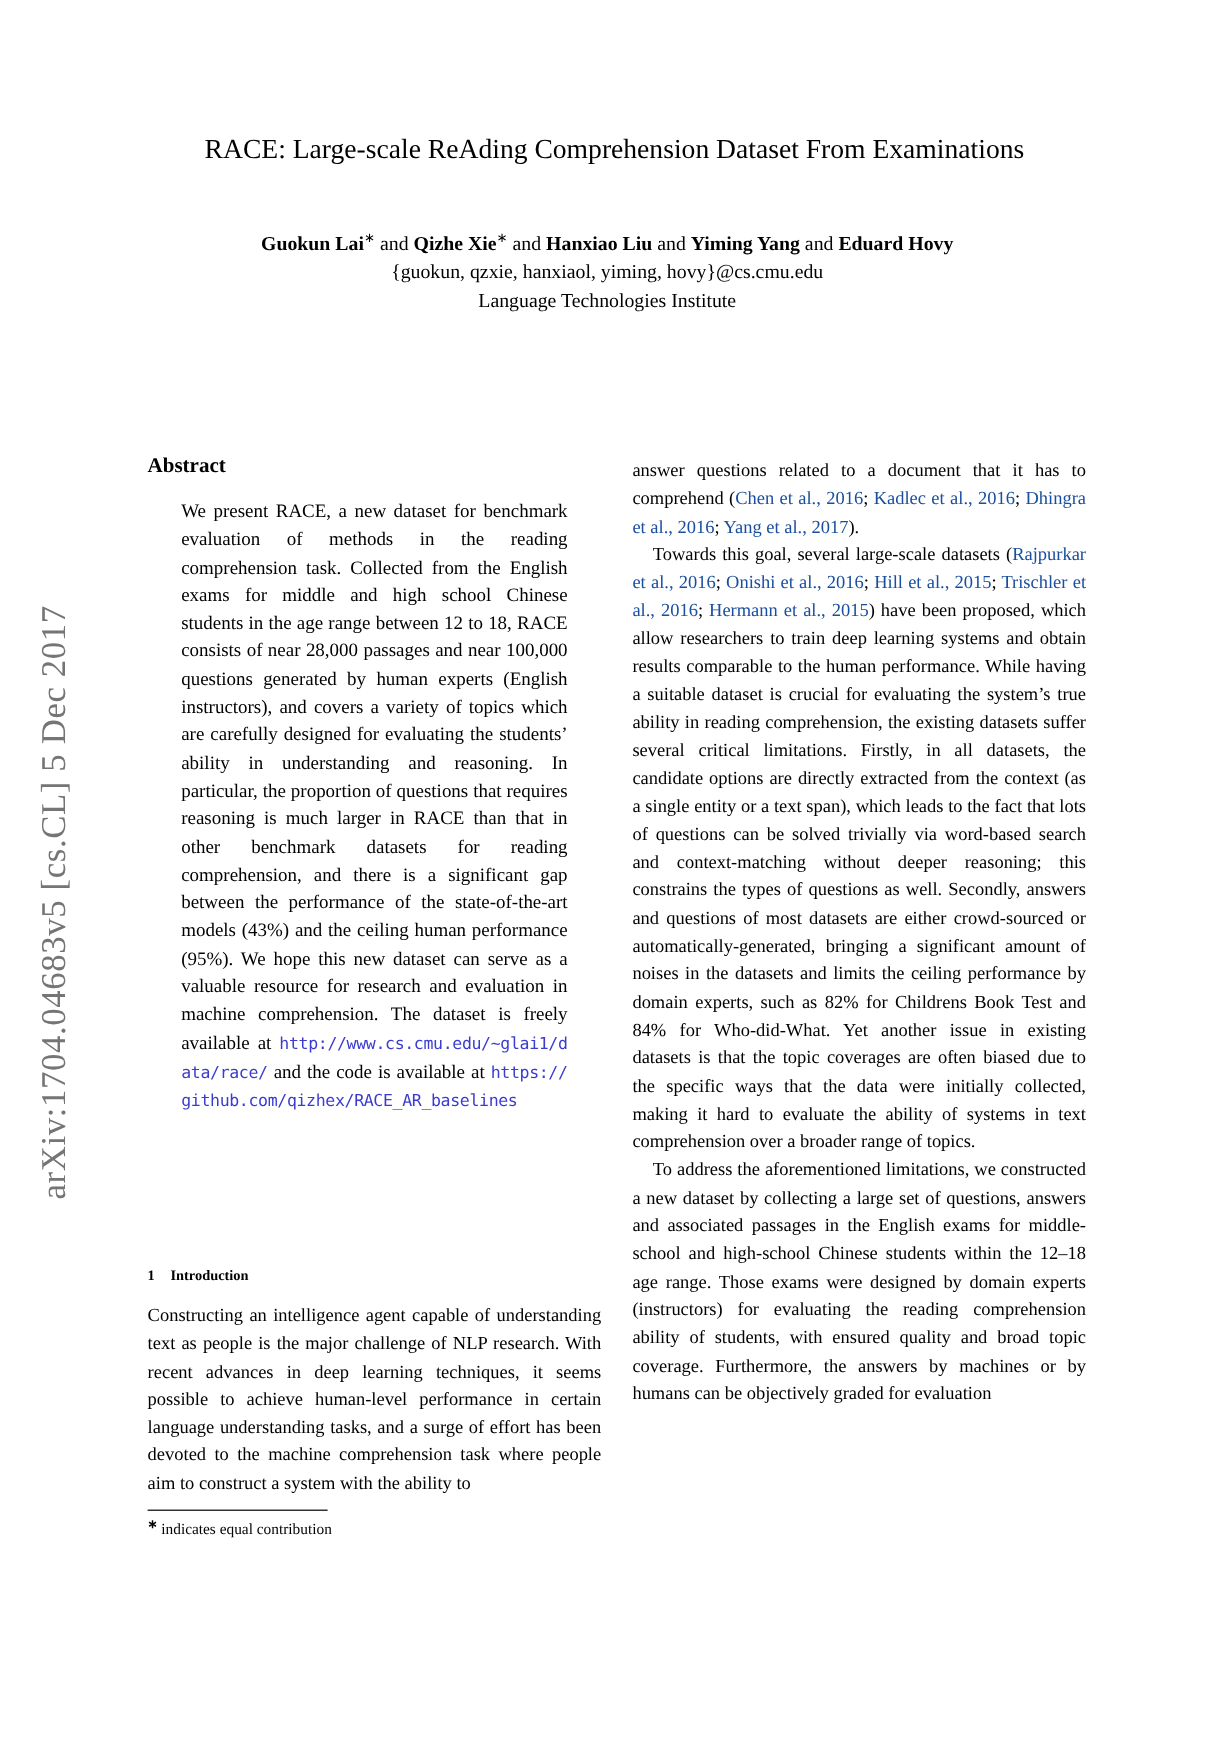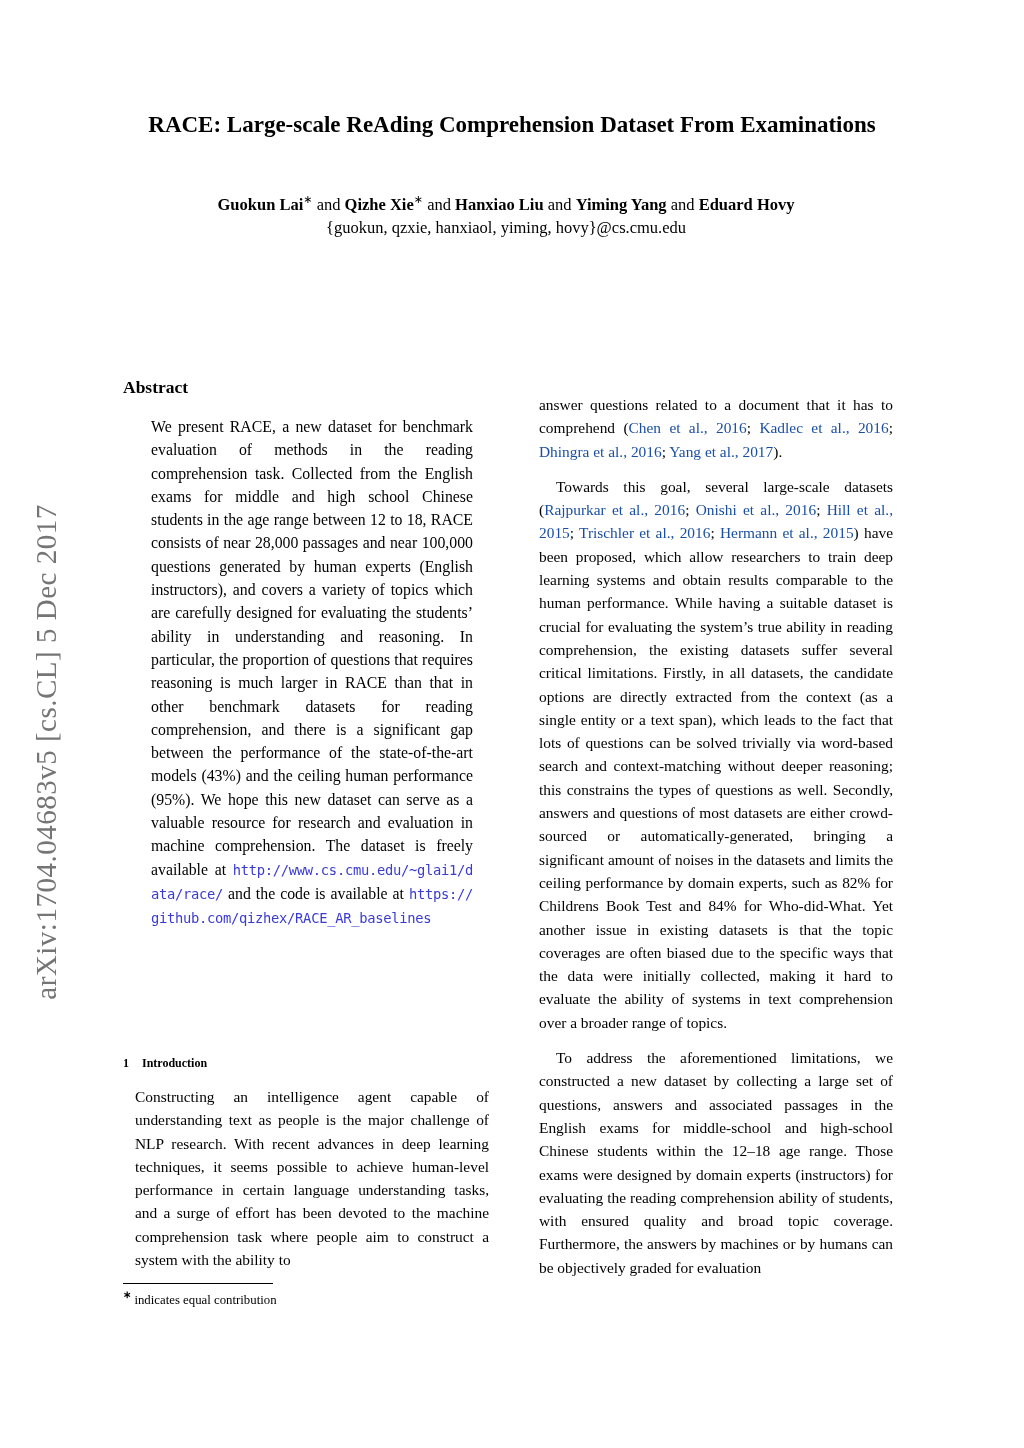--- a/index.html
+++ b/index.html
@@ -18,21 +18,21 @@
     transform:translate(-50%,-50%) rotate(-90deg);
     white-space:nowrap;
     font-size:29px;
     letter-spacing:0.5px;
     color:var(--arxiv-text,#757575);
   }
   
   .title{
     position:absolute;top:112px;left:60px;right:60px;
     text-align:center;
-    font-size:23px;font-weight:bold;
+    font-size:23px;font-weight:normal;
   }
   .author-block{
     position:absolute;top:188px;left:48px;right:60px;
     text-align:center;
     font-size:16.5px;line-height:23.5px;
   }
   .author-line .author-name{font-weight:bold;}
   .author-line sup{font-size:11px;}
   
   .col-left-abstract{position:absolute;left:123px;top:377px;width:378px;}
@@ -40,21 +40,21 @@
   .col-right{position:absolute;left:527px;top:381px;width:378px;}
   .abstract-heading{
     text-align:left;font-weight:bold;font-size:17.5px;margin-bottom:17px;
   }
   .abstract-body{
     padding:0 28px;
     text-align:justify;
     font-size:15.8px;line-height:23.3px;
   }
   .para{
-    margin:12px;
+    margin:0;
     text-align:justify;
     font-size:15.4px;line-height:23.3px;
   }
   .para.indent{text-indent:17px;}
   .section-heading{
     margin:0 0 14px 0;
     font-size:12px;font-weight:bold;
   }
   .section-heading .sec-num{margin-right:13px;}
   .seg-cite{color:var(--cite,#1a4fa0);}
@@ -75,20 +75,21 @@
 
 <div class="page">
 
   <div class="arxiv-banner">arXiv:1704.04683v5  [cs.CL]  5 Dec 2017</div>
 
   <div class="title">RACE: Large-scale ReAding Comprehension Dataset From Examinations</div>
 
   <div class="author-block">
     <div class="author-line"><span class="author-name">Guokun Lai</span><sup>∗</sup><span> and </span><span class="author-name">Qizhe Xie</span><sup>∗</sup><span> and </span><span class="author-name">Hanxiao Liu</span><span> and </span><span class="author-name">Yiming Yang</span><span> and </span><span class="author-name">Eduard Hovy</span></div>
     <div>{guokun, qzxie, hanxiaol, yiming, hovy}@cs.cmu.edu</div>
+    <div>Language Technologies Institute</div>
   </div>
 
   <div class="col-left-abstract">
     <div class="abstract-heading">Abstract</div>
     <div class="abstract-body"><span>We present RACE, a new dataset for benchmark evaluation of methods in the reading comprehension task. Collected from the English exams for middle and high school Chinese students in the age range between 12 to 18, RACE consists of near 28,000 passages and near 100,000 questions generated by human experts (English instructors), and covers a variety of topics which are carefully designed for evaluating the students’ ability in understanding and reasoning. In particular, the proportion of questions that requires reasoning is much larger in RACE than that in other benchmark datasets for reading comprehension, and there is a significant gap between the performance of the state-of-the-art models (43%) and the ceiling human performance (95%). We hope this new dataset can serve as a valuable resource for research and evaluation in machine comprehension. The dataset is freely available at </span><span class="seg-url">http://www.cs.cmu.edu/~glai1/data/race/</span><span> and the code is available at </span><span class="seg-url">https://github.com/qizhex/RACE_AR_baselines</span></div>
   </div>
 
   <div class="col-left-intro">
     <h2 class="section-heading">
       <span class="sec-num">1</span><span>Introduction</span>

